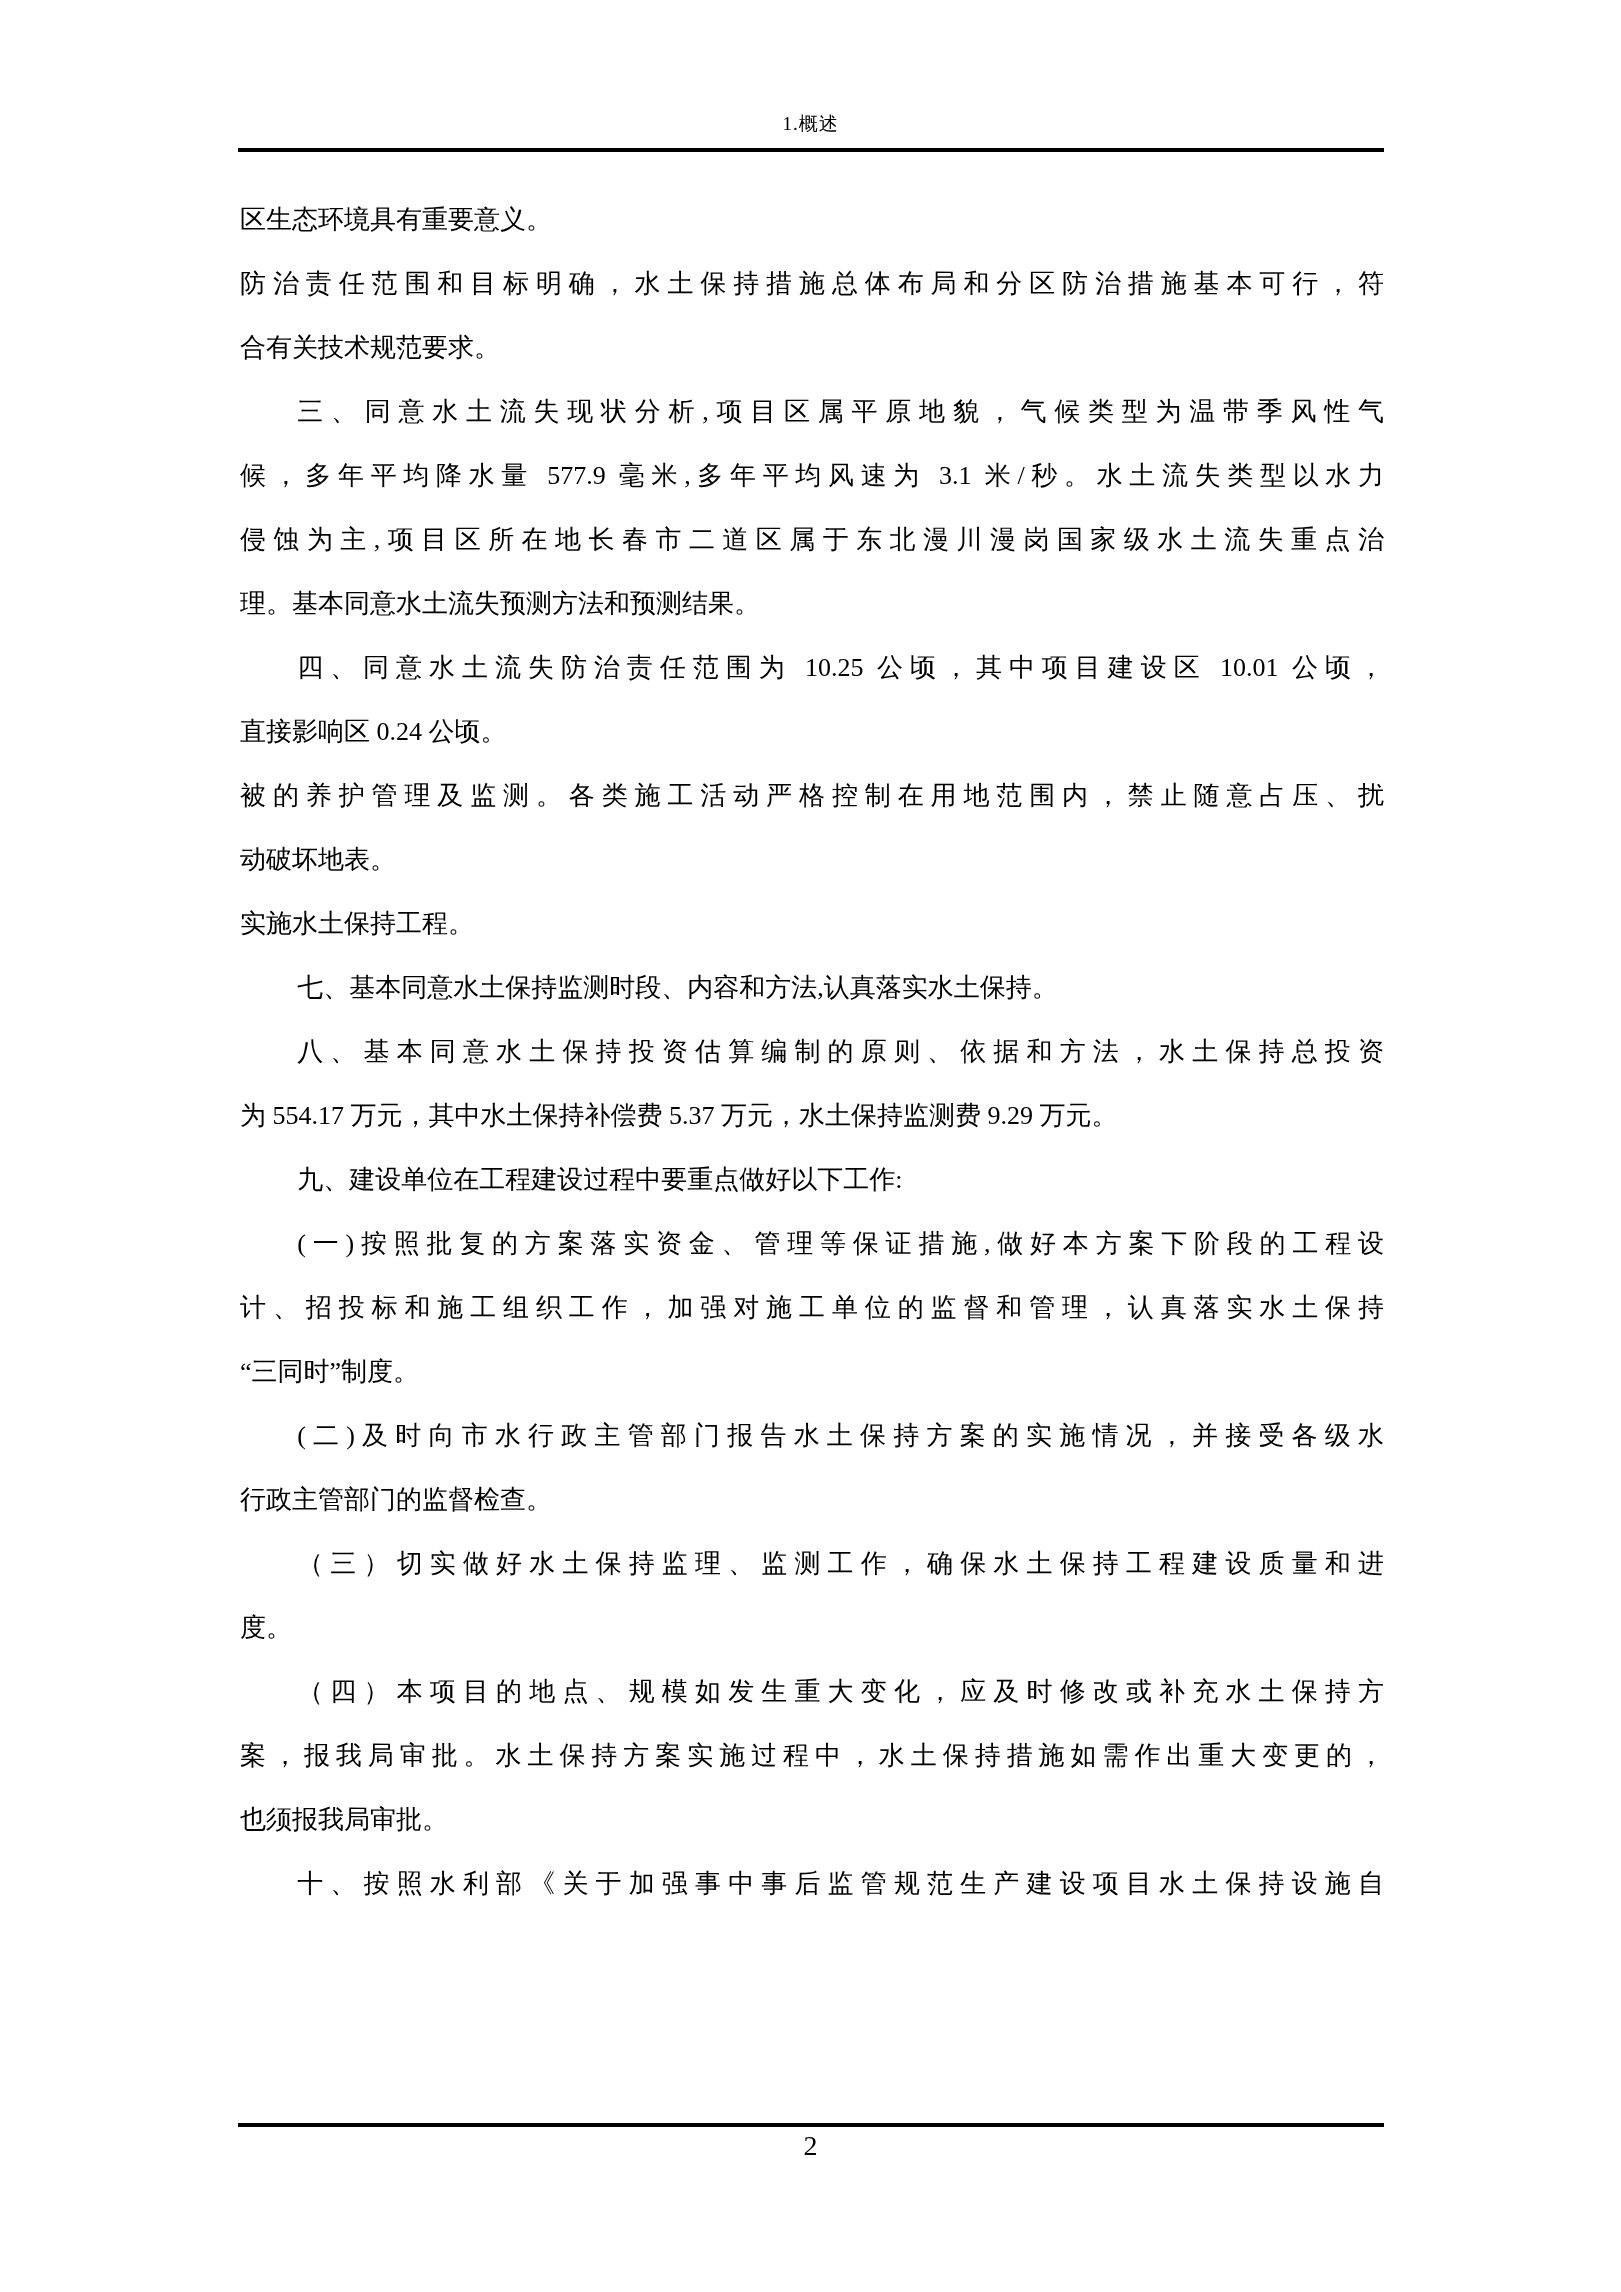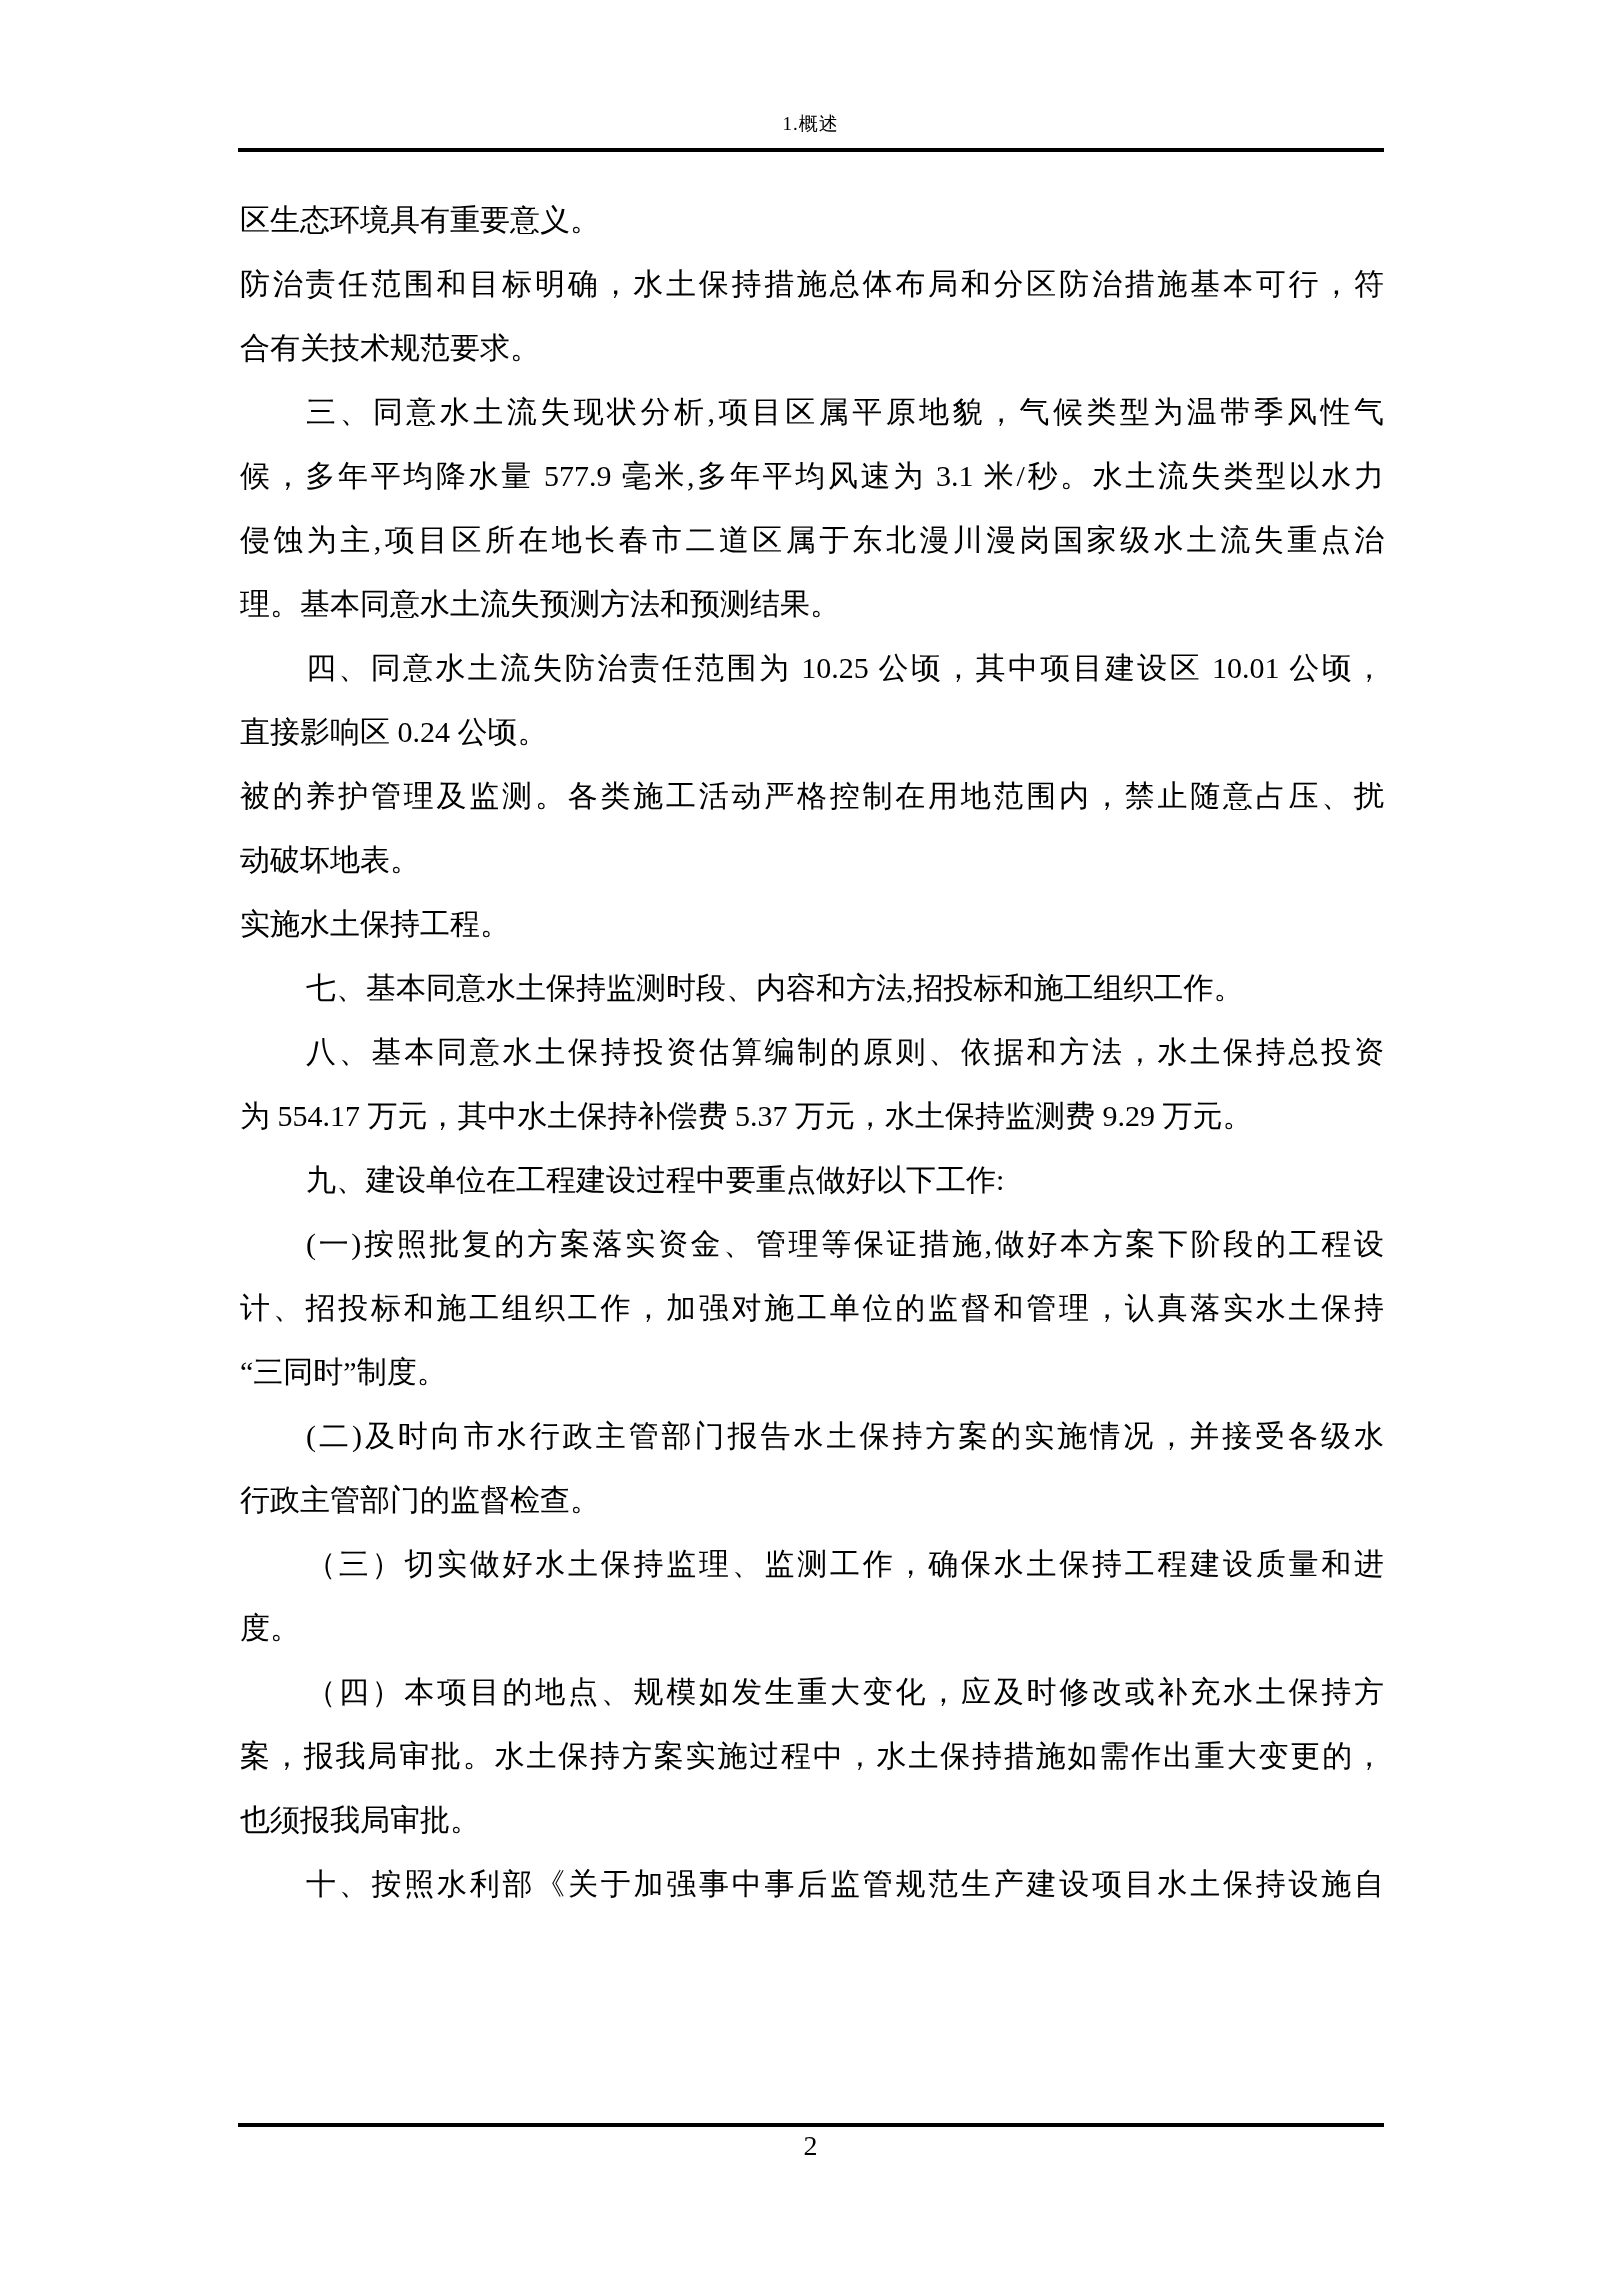--- a/index.html
+++ b/index.html
@@ -32,21 +32,21 @@
     left: 238px;
     width: 1146px;
     height: 3.9px;
     background: #000000;
   }
   .body-text {
     position: absolute;
     top: 188px;
     left: 240px;
     width: 1144px;
-    font-size: 30px;
+    font-size: 26px;
   }
   .line {
     height: 64px;
     line-height: 64px;
     white-space: normal;
     overflow: hidden;
   }
   .line.indent {
     text-indent: 2.2em;
   }
@@ -87,21 +87,21 @@
     <div class="line">合有关技术规范要求。</div>
     <div class="line indent fill">三、同意水土流失现状分析,项目区属平原地貌，气候类型为温带季风性气</div>
     <div class="line fill">候，多年平均降水量 577.9 毫米,多年平均风速为 3.1 米/秒。水土流失类型以水力</div>
     <div class="line fill">侵蚀为主,项目区所在地长春市二道区属于东北漫川漫岗国家级水土流失重点治</div>
     <div class="line">理。基本同意水土流失预测方法和预测结果。</div>
     <div class="line indent fill">四、同意水土流失防治责任范围为 10.25 公顷，其中项目建设区 10.01 公顷，</div>
     <div class="line">直接影响区 0.24 公顷。</div>
     <div class="line fill">被的养护管理及监测。各类施工活动严格控制在用地范围内，禁止随意占压、扰</div>
     <div class="line">动破坏地表。</div>
     <div class="line">实施水土保持工程。</div>
-    <div class="line indent">七、基本同意水土保持监测时段、内容和方法,招投标和施工组织工作。</div>
+    <div class="line indent">七、基本同意水土保持监测时段、内容和方法,认真落实水土保持。</div>
     <div class="line indent fill">八、基本同意水土保持投资估算编制的原则、依据和方法，水土保持总投资</div>
     <div class="line">为 554.17 万元，其中水土保持补偿费 5.37 万元，水土保持监测费 9.29 万元。</div>
     <div class="line indent">九、建设单位在工程建设过程中要重点做好以下工作:</div>
     <div class="line indent fill">(一)按照批复的方案落实资金、管理等保证措施,做好本方案下阶段的工程设</div>
     <div class="line fill">计、招投标和施工组织工作，加强对施工单位的监督和管理，认真落实水土保持</div>
     <div class="line">“三同时”制度。</div>
     <div class="line indent fill">(二)及时向市水行政主管部门报告水土保持方案的实施情况，并接受各级水</div>
     <div class="line">行政主管部门的监督检查。</div>
     <div class="line indent fill">（三）切实做好水土保持监理、监测工作，确保水土保持工程建设质量和进</div>
     <div class="line">度。</div>

